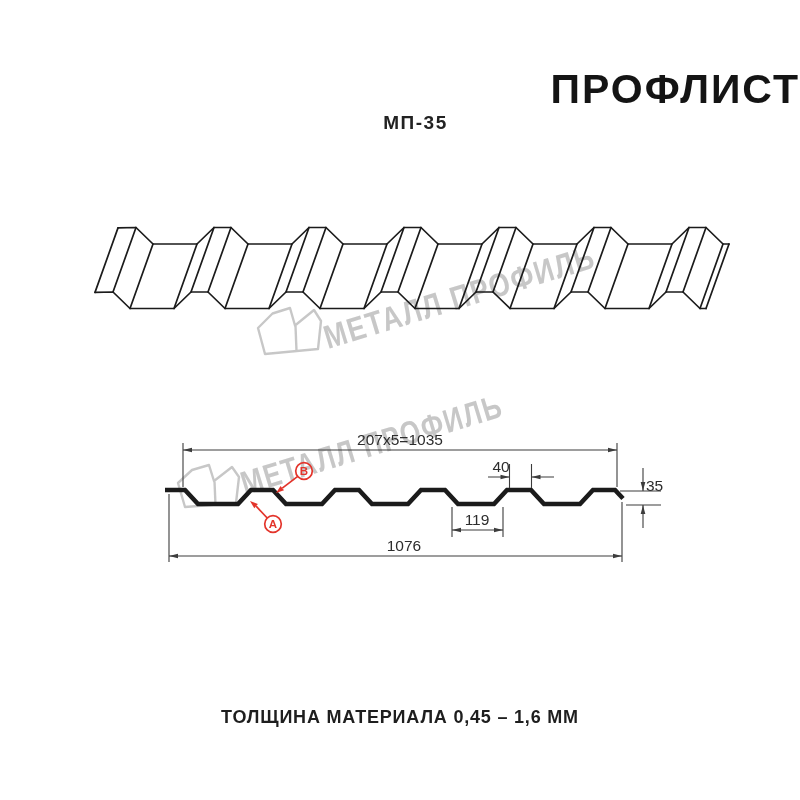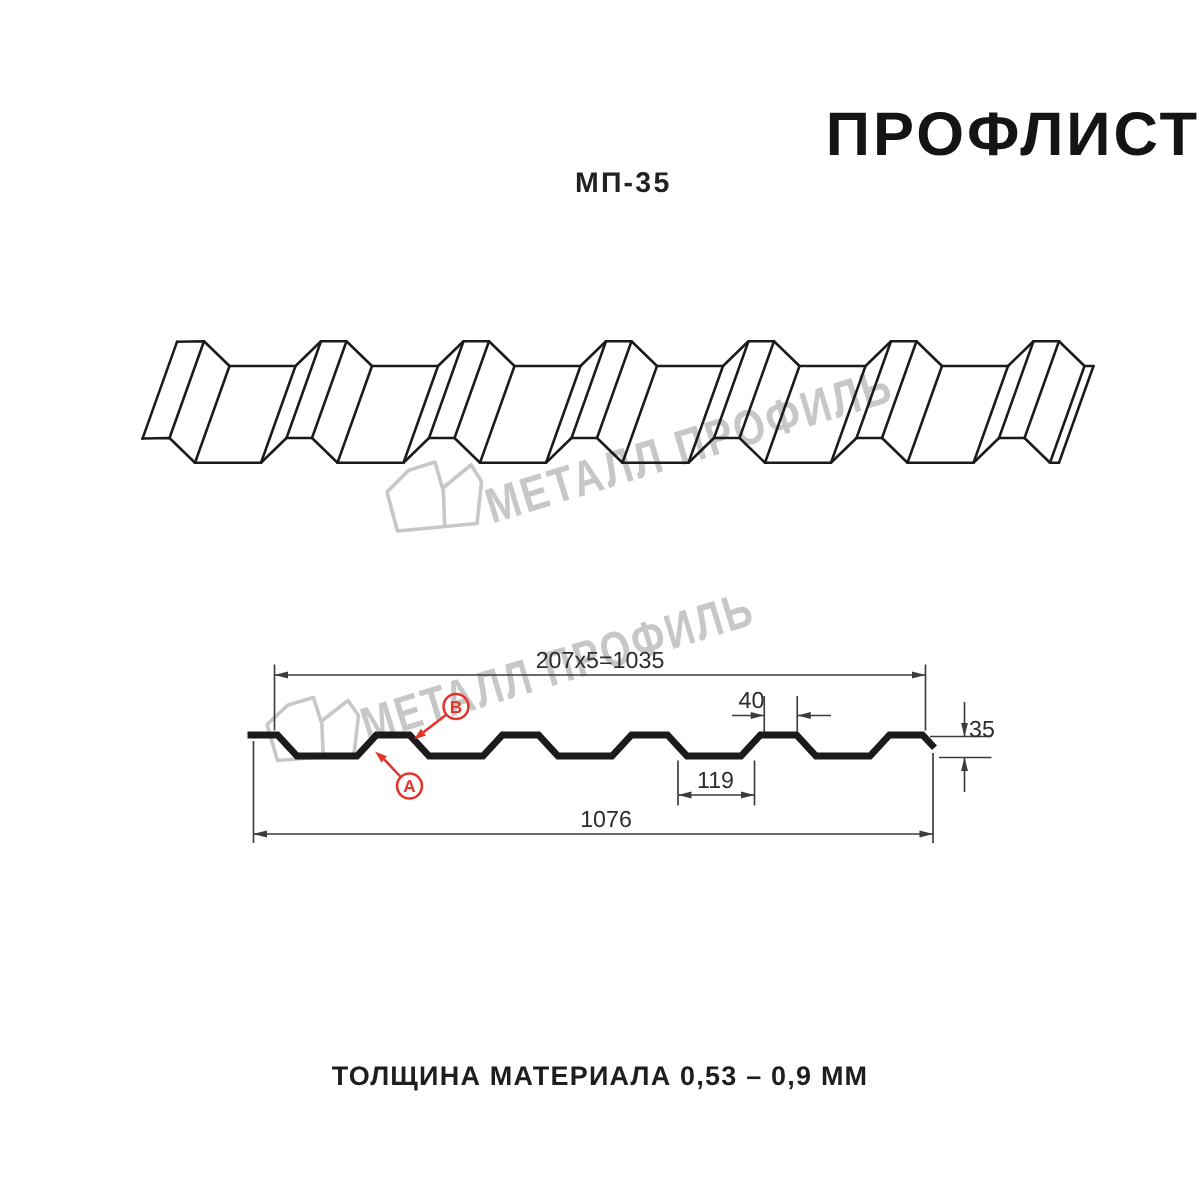--- a/index.html
+++ b/index.html
@@ -107,14 +107,14 @@
       </g>
       <g>
         <circle cx="273" cy="524" r="8.3"></circle>
         <path d="M267.2 518 L256.1 506.2"></path>
         <path d="M250 501 L257.9 504.1 L254.3 508.3 Z" fill="#e3342b" stroke="none"></path>
         <text class="red-label" x="273" y="528.2" text-anchor="middle" stroke="none">А</text>
       </g>
     </g>
   </svg>
 
-  <div class="footer-note">ТОЛЩИНА МАТЕРИАЛА 0,53 – 0,9 ММ</div>
+  <div class="footer-note">ТОЛЩИНА МАТЕРИАЛА 0,45 – 1,6 ММ</div>
 </div>
 
 </body></html>

